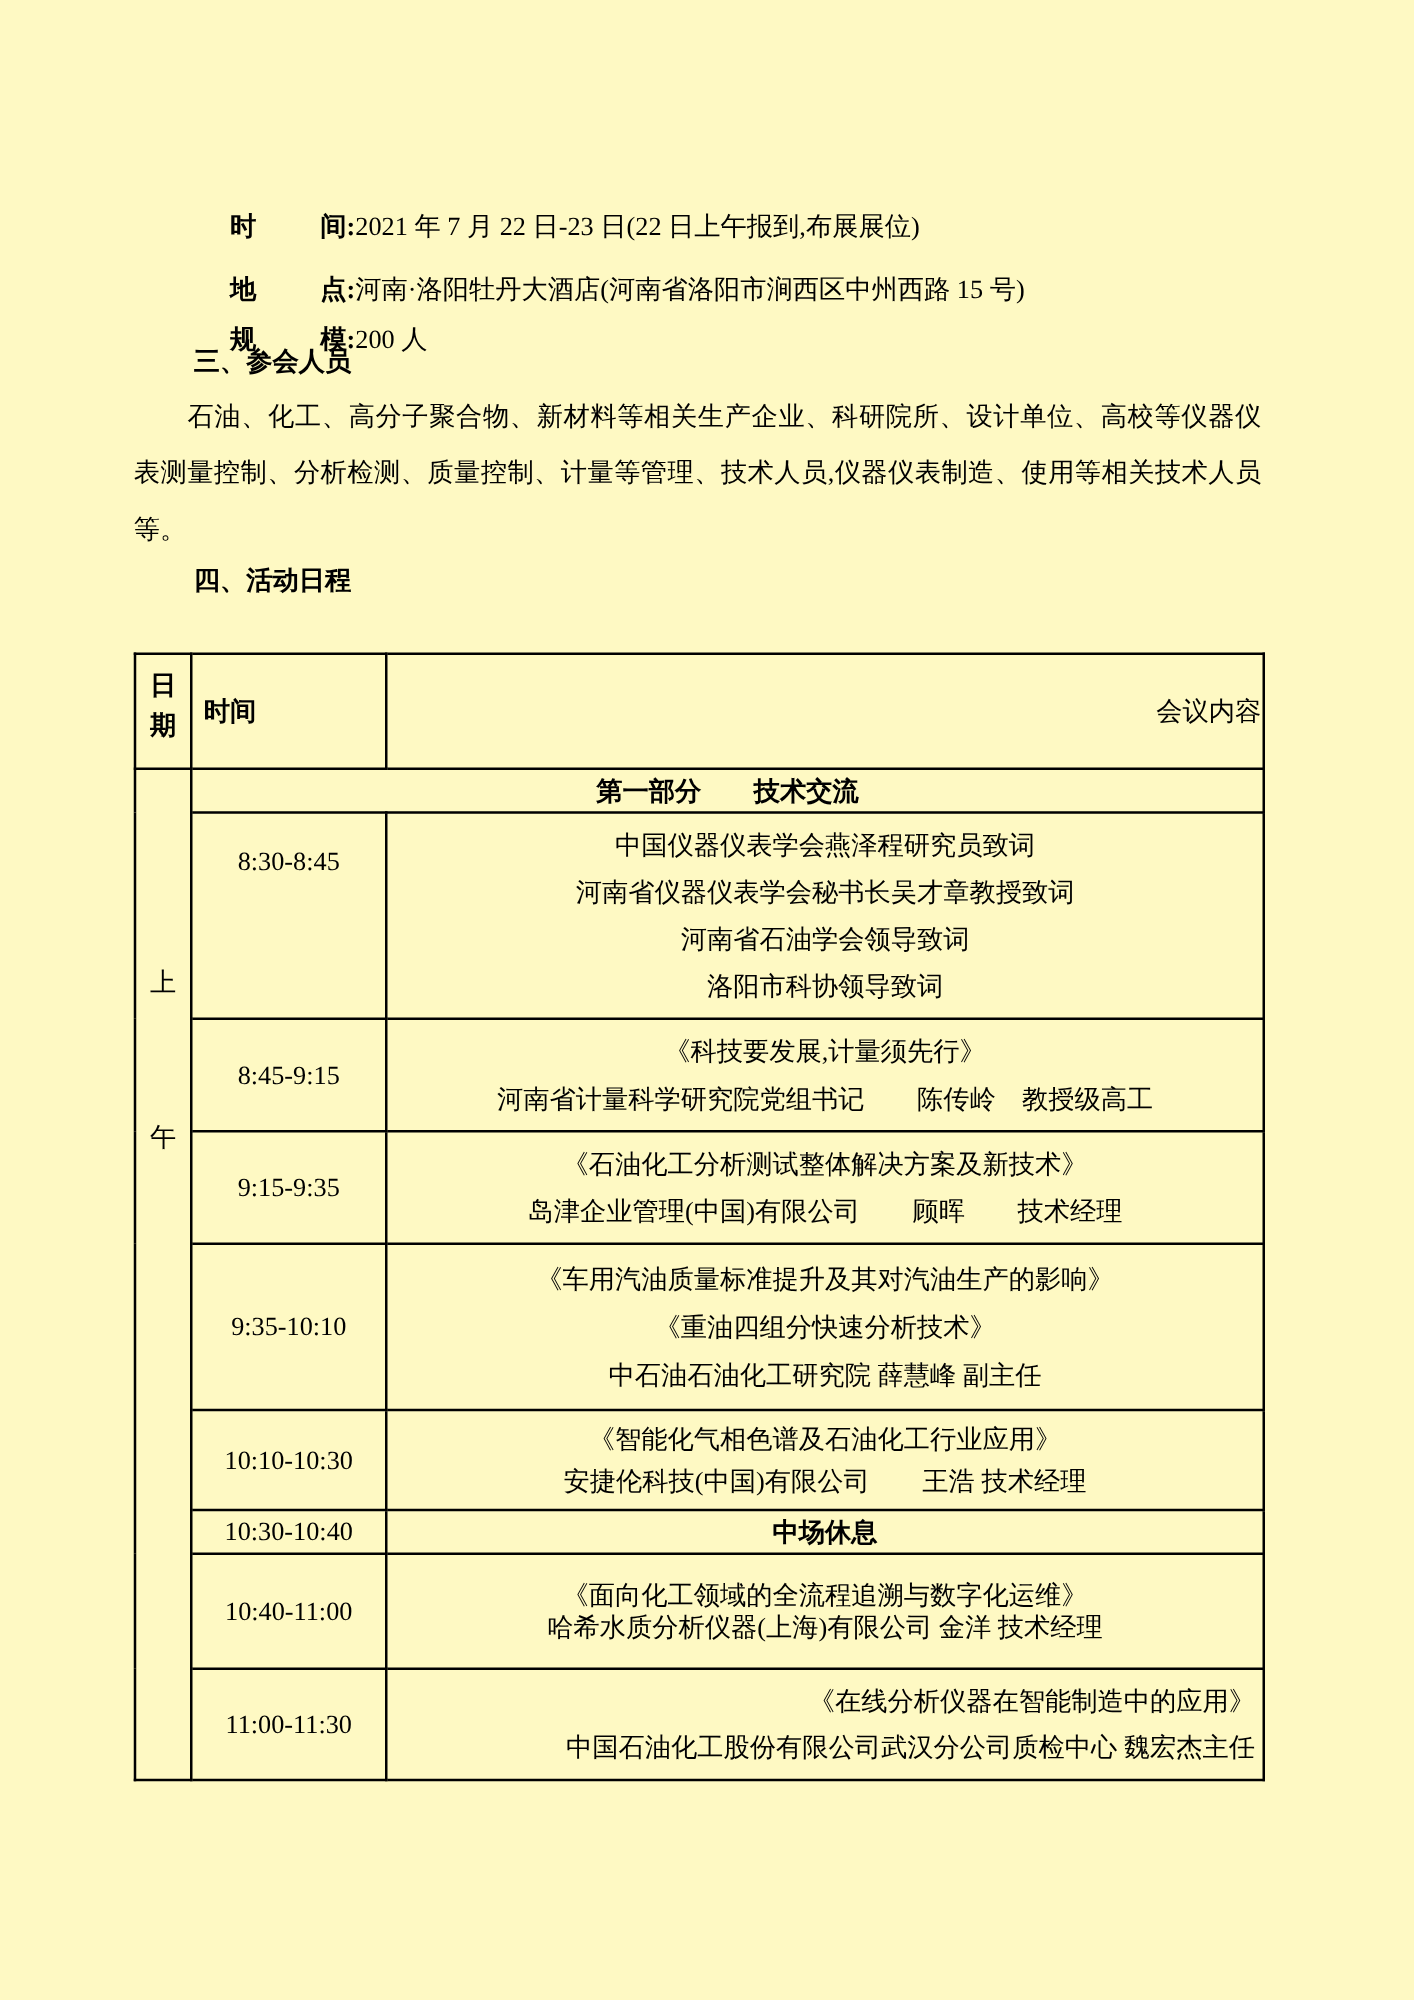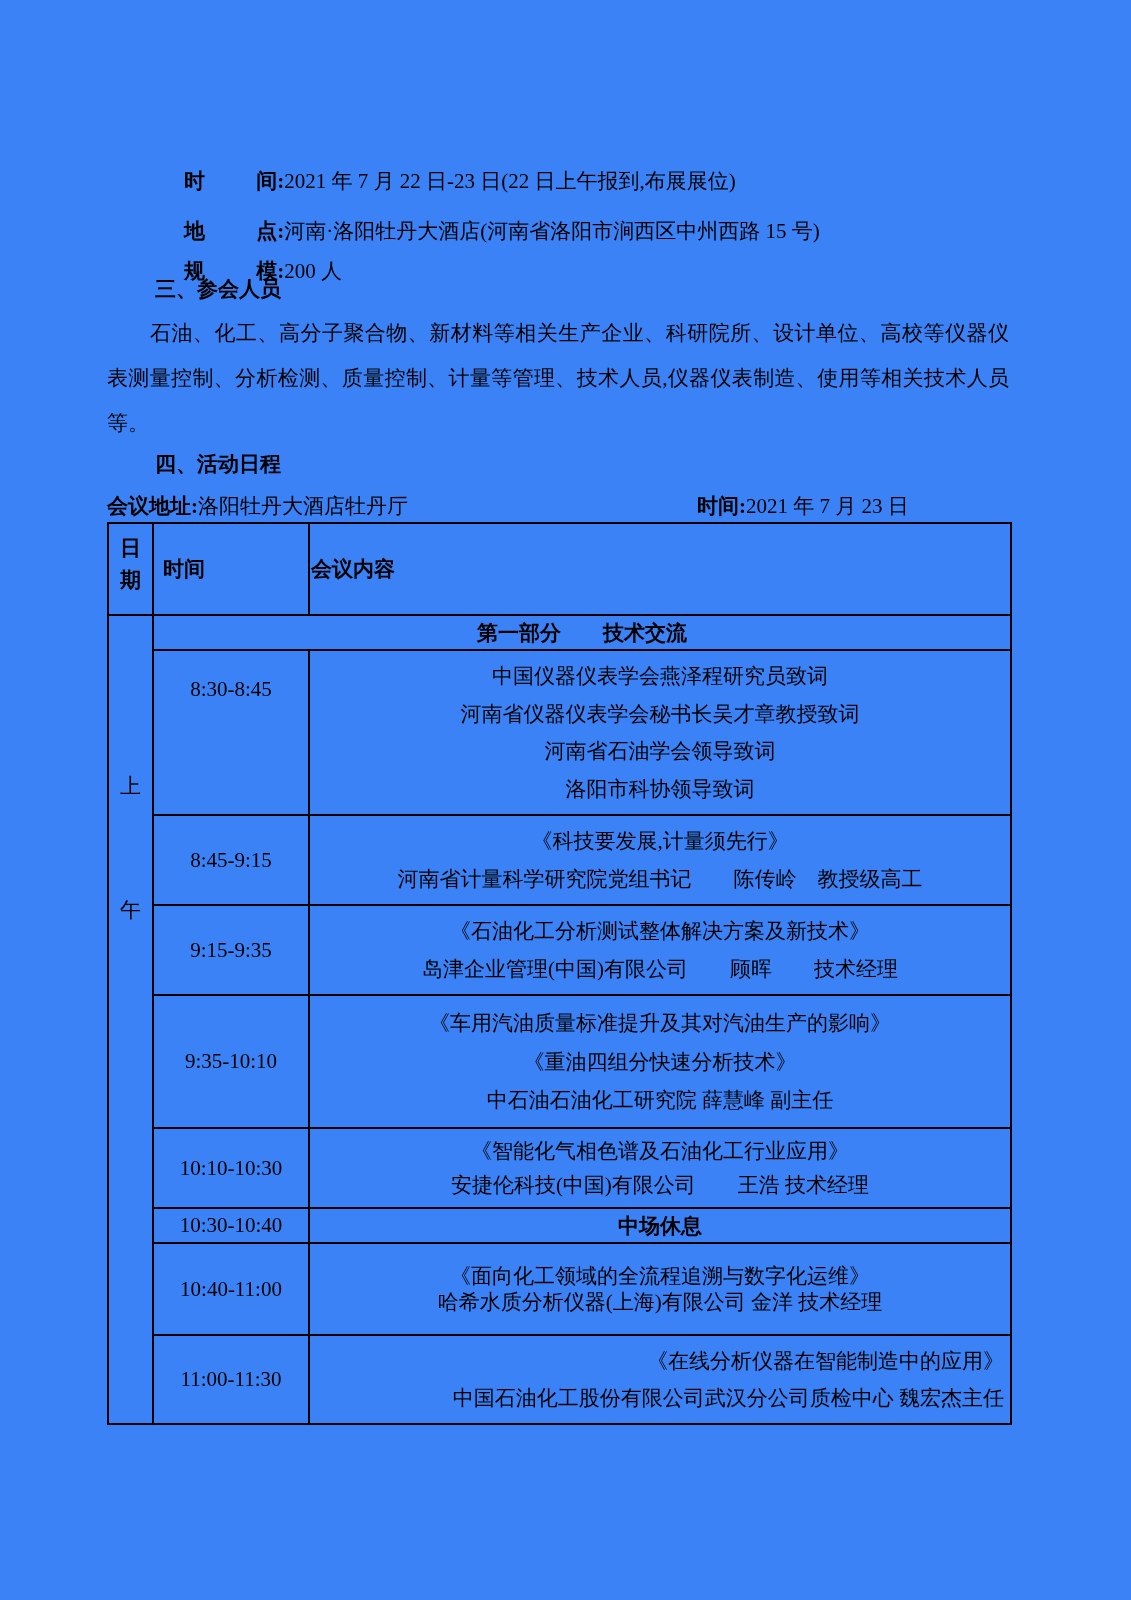--- a/index.html
+++ b/index.html
@@ -1,19 +1,19 @@
 <!DOCTYPE html>
 <html><head>
 <meta charset="utf-8">
 <style>
   html,body { margin:0; padding:0; background:#fff; }
   .page {
     position:relative;
     width:1131px; height:1600px;
-    background:#3b82f6; color:#000;
+    background:#fef9c3; color:#000;
     font-family:"Liberation Serif","DejaVu Serif",serif;
     font-size:21px;
     overflow:hidden;
   }
   .abs { position:absolute; }
   .b { font-weight:bold; }
   .info-line { left:163px; white-space:pre; line-height:27px; }
   .info-label { font-weight:bold; word-spacing:46px; }
   .sec-title { left:155px; font-weight:bold; line-height:26px; }
   .para {
@@ -29,21 +29,21 @@
   }
   table.agenda th, table.agenda td { border:2px solid #000; }
   .c-date { width:45px; } .c-time { width:156px; } .c-content { width:702px; }
   .head-row { height:92px; }
   .th-date {
     vertical-align:top; padding:8px 2px 0 2px;
     line-height:32px; word-break:break-all; text-align:center;
     font-weight:bold;
   }
   .th-time { text-align:left; padding-left:9px; font-weight:bold; vertical-align:middle; }
-  .th-content { text-align:left; font-weight:bold; vertical-align:middle; }
+  .th-content { text-align:right; font-weight:normal; vertical-align:middle; }
   .section-cell { font-weight:bold; text-align:center; vertical-align:middle; padding:2px 0;margin-top:47px; }
   .period-cell { vertical-align:top; padding:0; }
   .period {
     display:flex; flex-direction:column; align-items:center;
     padding-top:158px;
   }
   .period span { display:block; margin-bottom:100px; line-height:24px; }
   .time-cell { text-align:center; vertical-align:middle; padding:0; }
   .time-cell.top-time { vertical-align:top; padding-top:26px; }
   .content-cell { padding:0 6px; vertical-align:middle; }
@@ -64,24 +64,20 @@
   <div class="abs info-line" style="top:231px">
     <span class="info-label">规 模:</span><span>200 人</span>
   </div>
 
   <div class="abs sec-title" style="top:276px">三、参会人员</div>
 
   <p class="abs para" style="top:311px">石油、化工、高分子聚合物、新材料等相关生产企业、科研院所、设计单位、高校等仪器仪表测量控制、分析检测、质量控制、计量等管理、技术人员,仪器仪表制造、使用等相关技术人员等。</p>
 
   <div class="abs sec-title" style="top:451px">四、活动日程</div>
 
-  <div class="abs venue-line" style="top:493px">
-    <span class="b">会议地址:</span><span>洛阳牡丹大酒店牡丹厅</span>
-    <span class="date-part"><span class="b">时间:</span><span>2021 年 7 月 23 日</span></span>
-  </div>
 
   <table class="agenda">
     <colgroup>
         <col class="c-date">
         <col class="c-time">
         <col class="c-content">
       </colgroup>
     <tbody>
       <tr class="head-row">
         <th class="th-date">日期</th>

